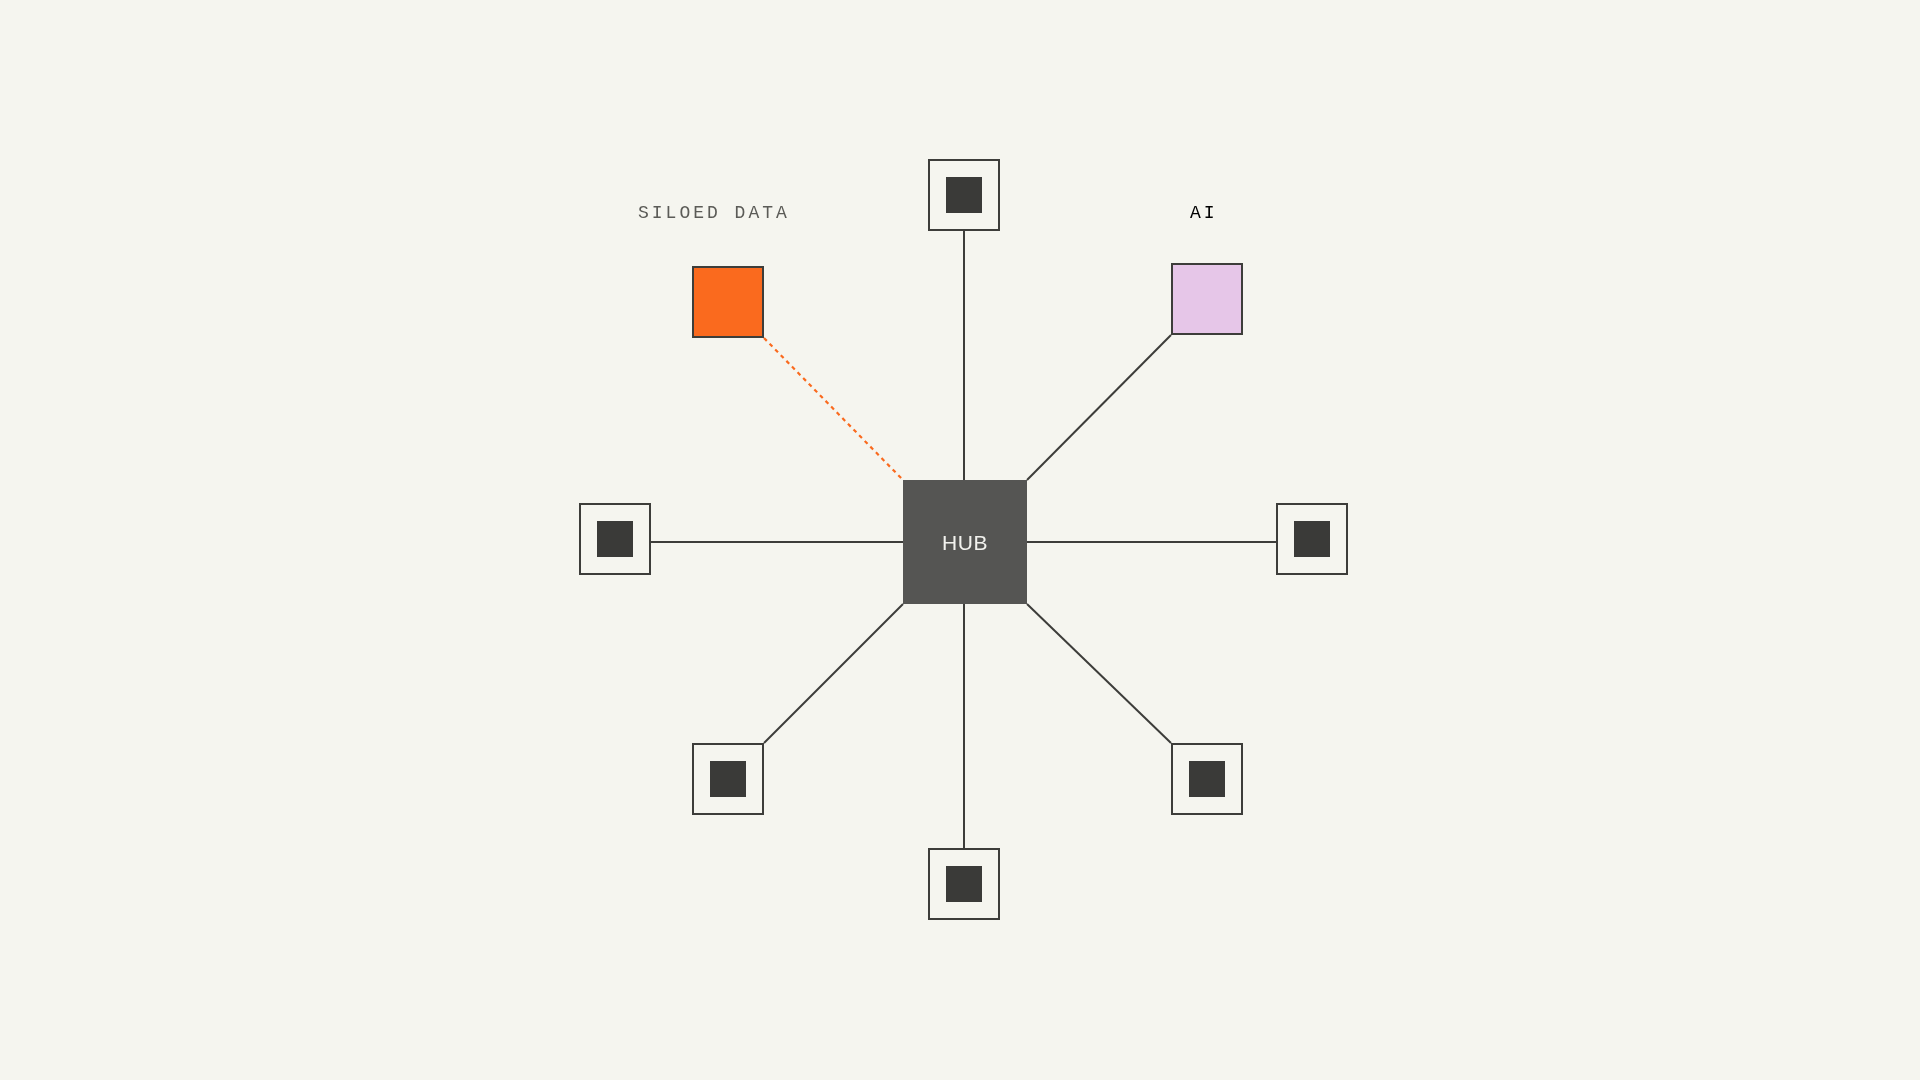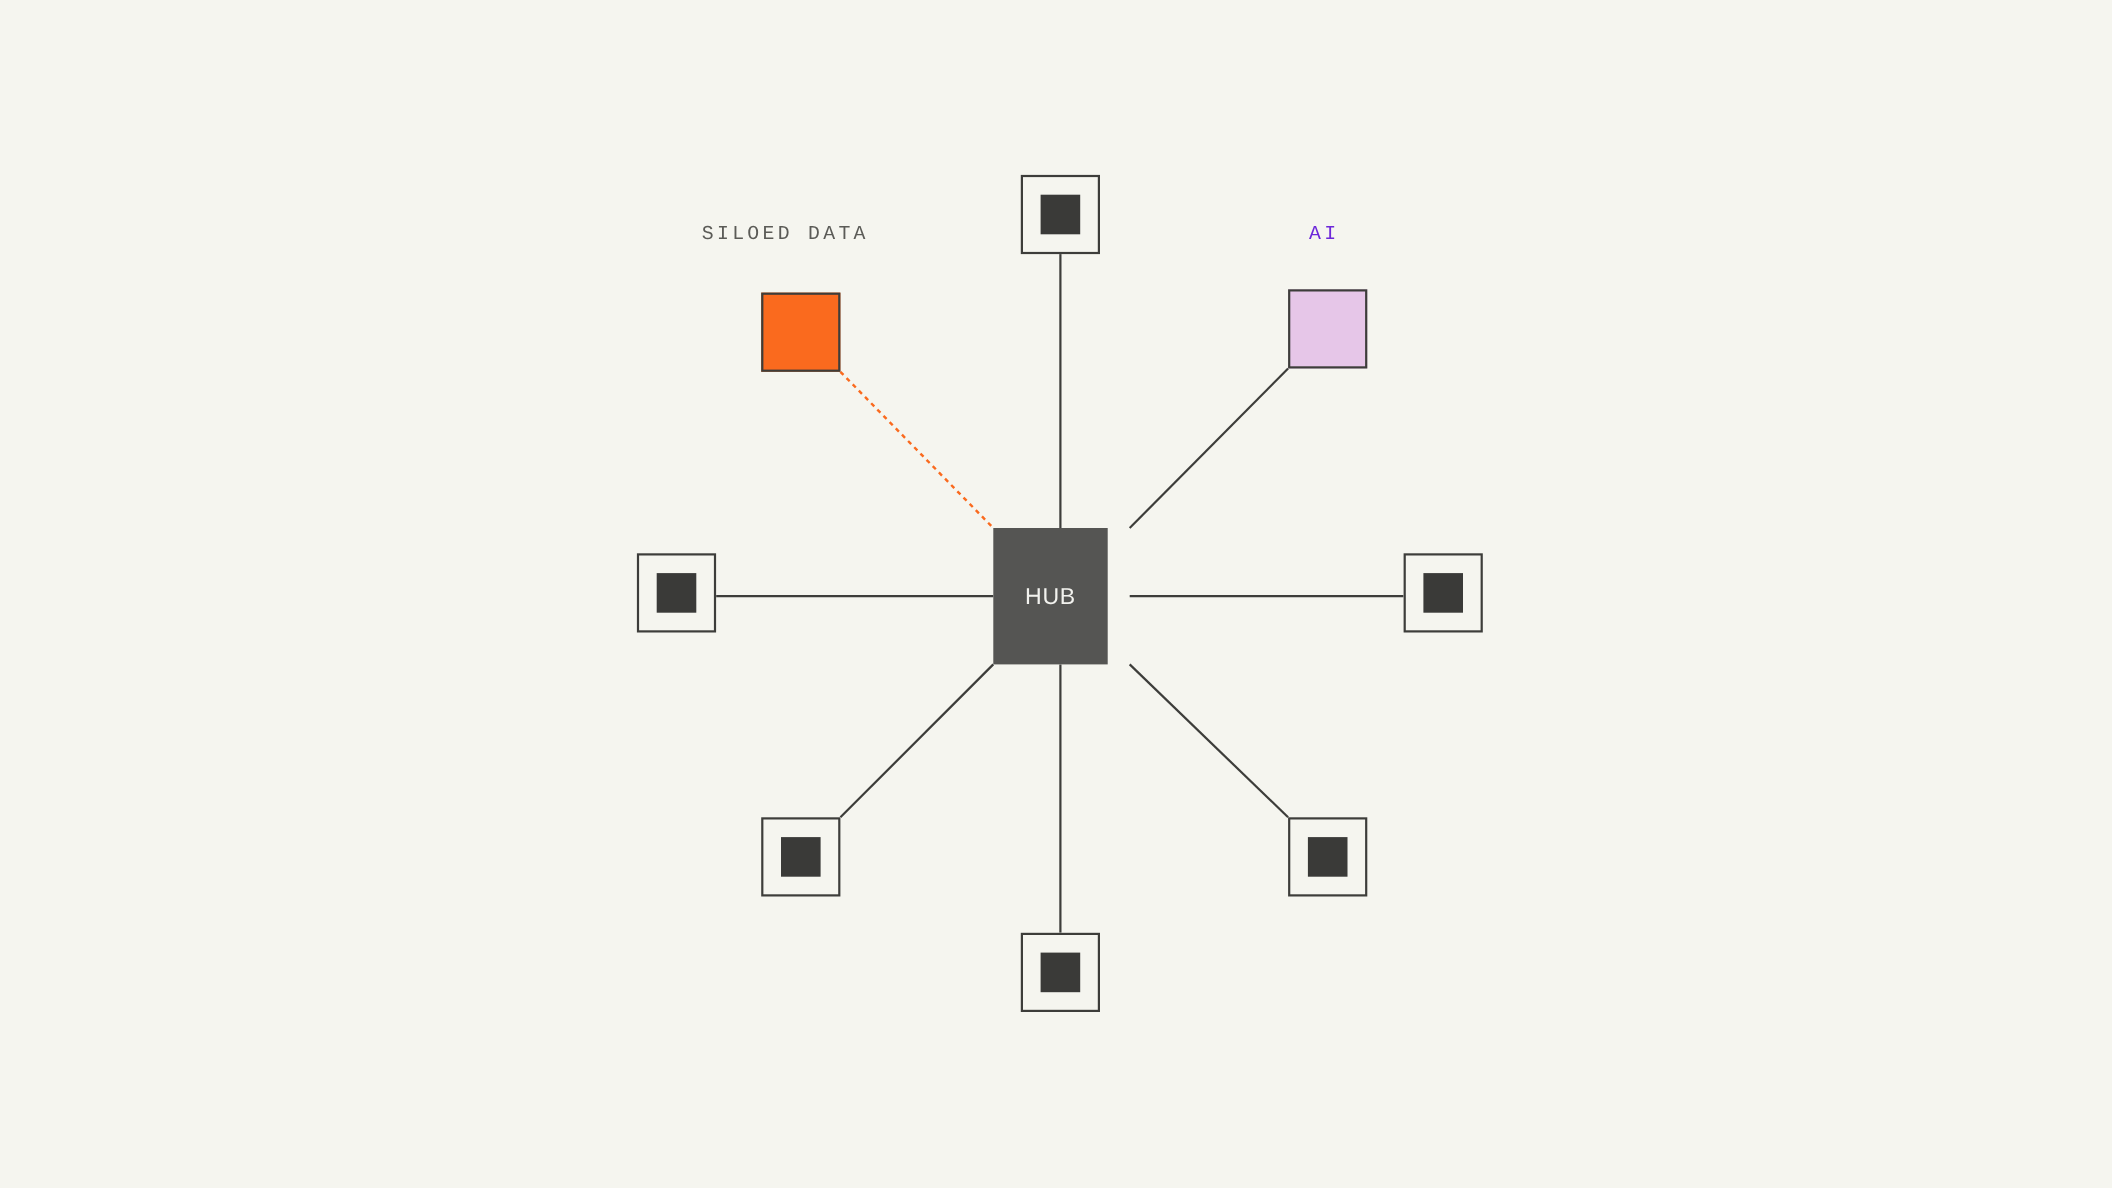--- a/index.html
+++ b/index.html
@@ -104,23 +104,23 @@
         <div class="spoke-core" style="width: 36px; height: 36px; background: rgb(58, 58, 56);"></div>
       </div>
       <div class="node spoke" style="left: 692px; top: 743px; width: 72px; height: 72px; background: rgb(245, 245, 239); border-color: rgb(61, 61, 58);">
         <div class="spoke-core" style="width: 36px; height: 36px; background: rgb(58, 58, 56);"></div>
       </div>
       <div class="node spoke" style="left: 1171px; top: 743px; width: 72px; height: 72px; background: rgb(245, 245, 239); border-color: rgb(61, 61, 58);">
         <div class="spoke-core" style="width: 36px; height: 36px; background: rgb(58, 58, 56);"></div>
       </div>
       <div class="node flat" style="left: 692px; top: 266px; width: 72px; height: 72px; background: rgb(250, 106, 30); border-color: rgb(61, 61, 58);"></div>
       <div class="node flat" style="left: 1171px; top: 263px; width: 72px; height: 72px; background: rgb(230, 198, 232); border-color: rgb(61, 61, 58);"></div>
-      <div class="node hub" style="left: 903px; top: 480px; width: 104px; height: 124px; background: rgb(85, 85, 83);">
+      <div class="node hub" style="left: 903px; top: 480px; width: 124px; height: 124px; background: rgb(85, 85, 83);">
         <span class="hub-label" style="color: rgb(242, 242, 238);">HUB</span>
       </div>
     </div>
 
   <div id="caption-layer">
       <div class="caption" style="left: 638px; top: 204px; color: rgb(91, 91, 87);">SILOED DATA</div>
-      <div class="caption" style="left: 1190px; top: 204px; color: #6d28d9;">AI</div>
+      <div class="caption" style="left: 1190px; top: 204px; color: #000000;">AI</div>
     </div>
 
 </div>
 
 </body></html>

